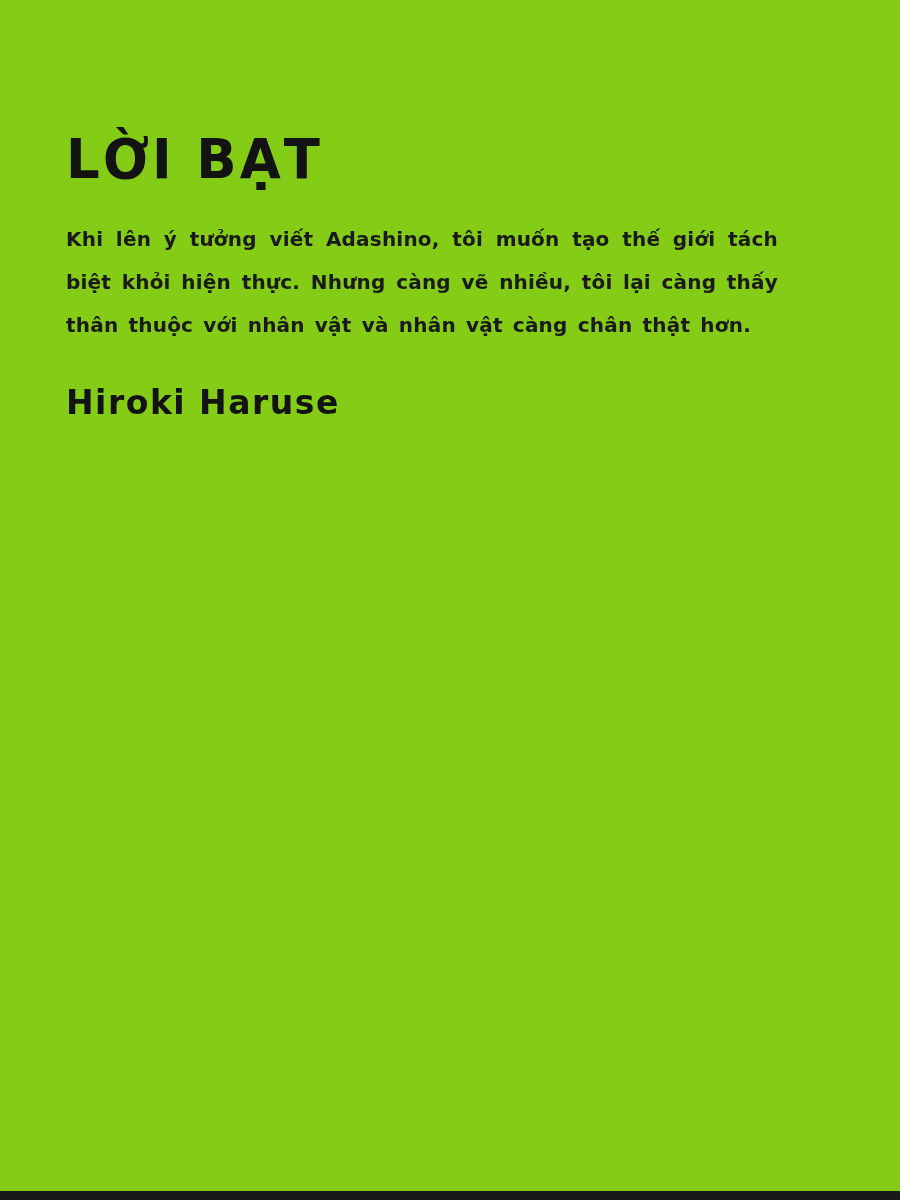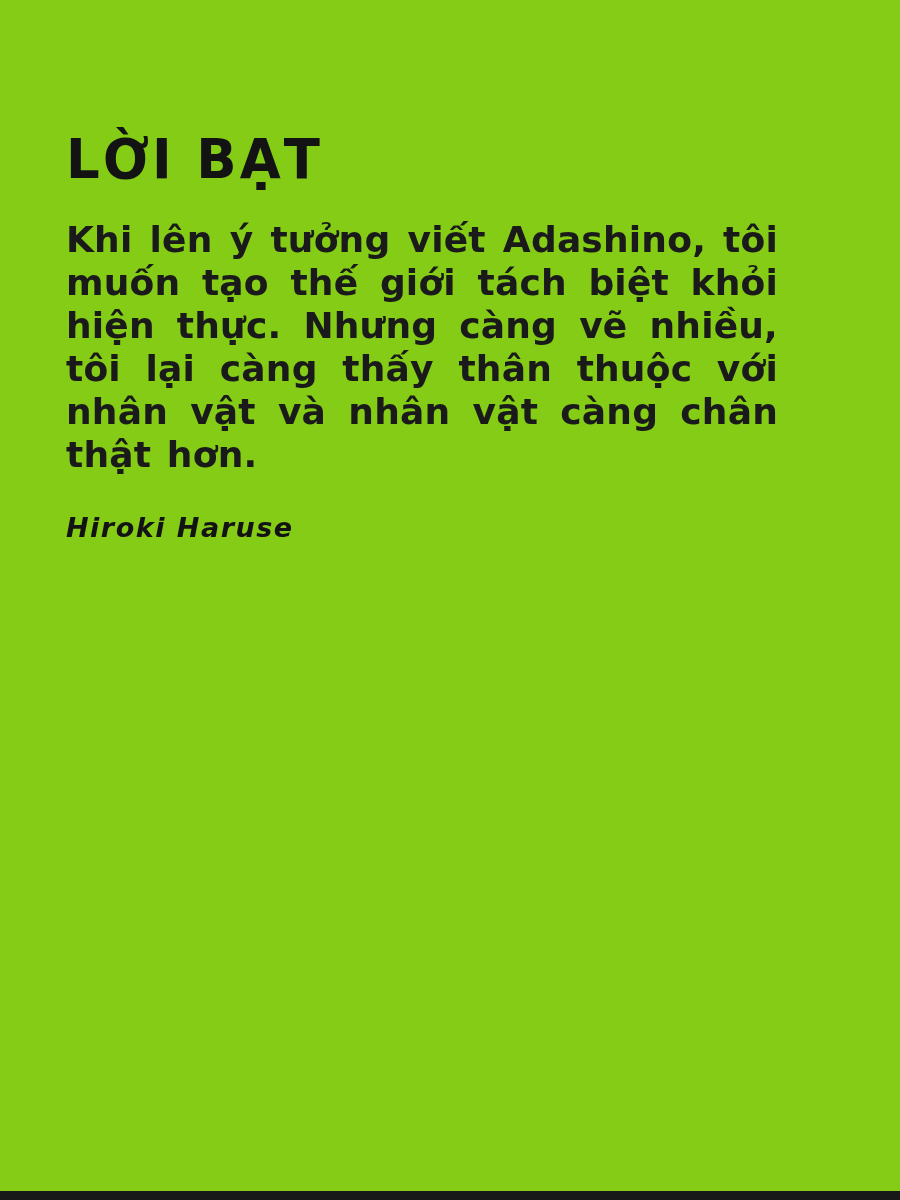--- a/index.html
+++ b/index.html
@@ -30,34 +30,33 @@
     letter-spacing: 3px;
     color: #131313;
     transform: scaleY(1.04);
     transform-origin: left top;
   }
   .body-text {
     margin-top: 32px;
   }
   .body-text p {
     margin: 0 0 36px 0;
-    font-size: 36px;
+    font-size: 20px;
     line-height: 43px;
     font-weight: 600;
     text-align: justify;
     text-justify: inter-word;
     word-spacing: 3px;
     letter-spacing: 0.2px;
     color: #1a1a1a;
   }
   .signature {
     margin-top: 6px;
-    font-size: 27px;
+    font-size: 33px;
     font-weight: 800;
-    font-style: italic;
     letter-spacing: 1.5px;
     color: #131313;
   }
   .bottom-bar {
     position: absolute;
     left: 0;
     bottom: 0;
     width: 100%;
     height: 9px;
     background: #181818;

